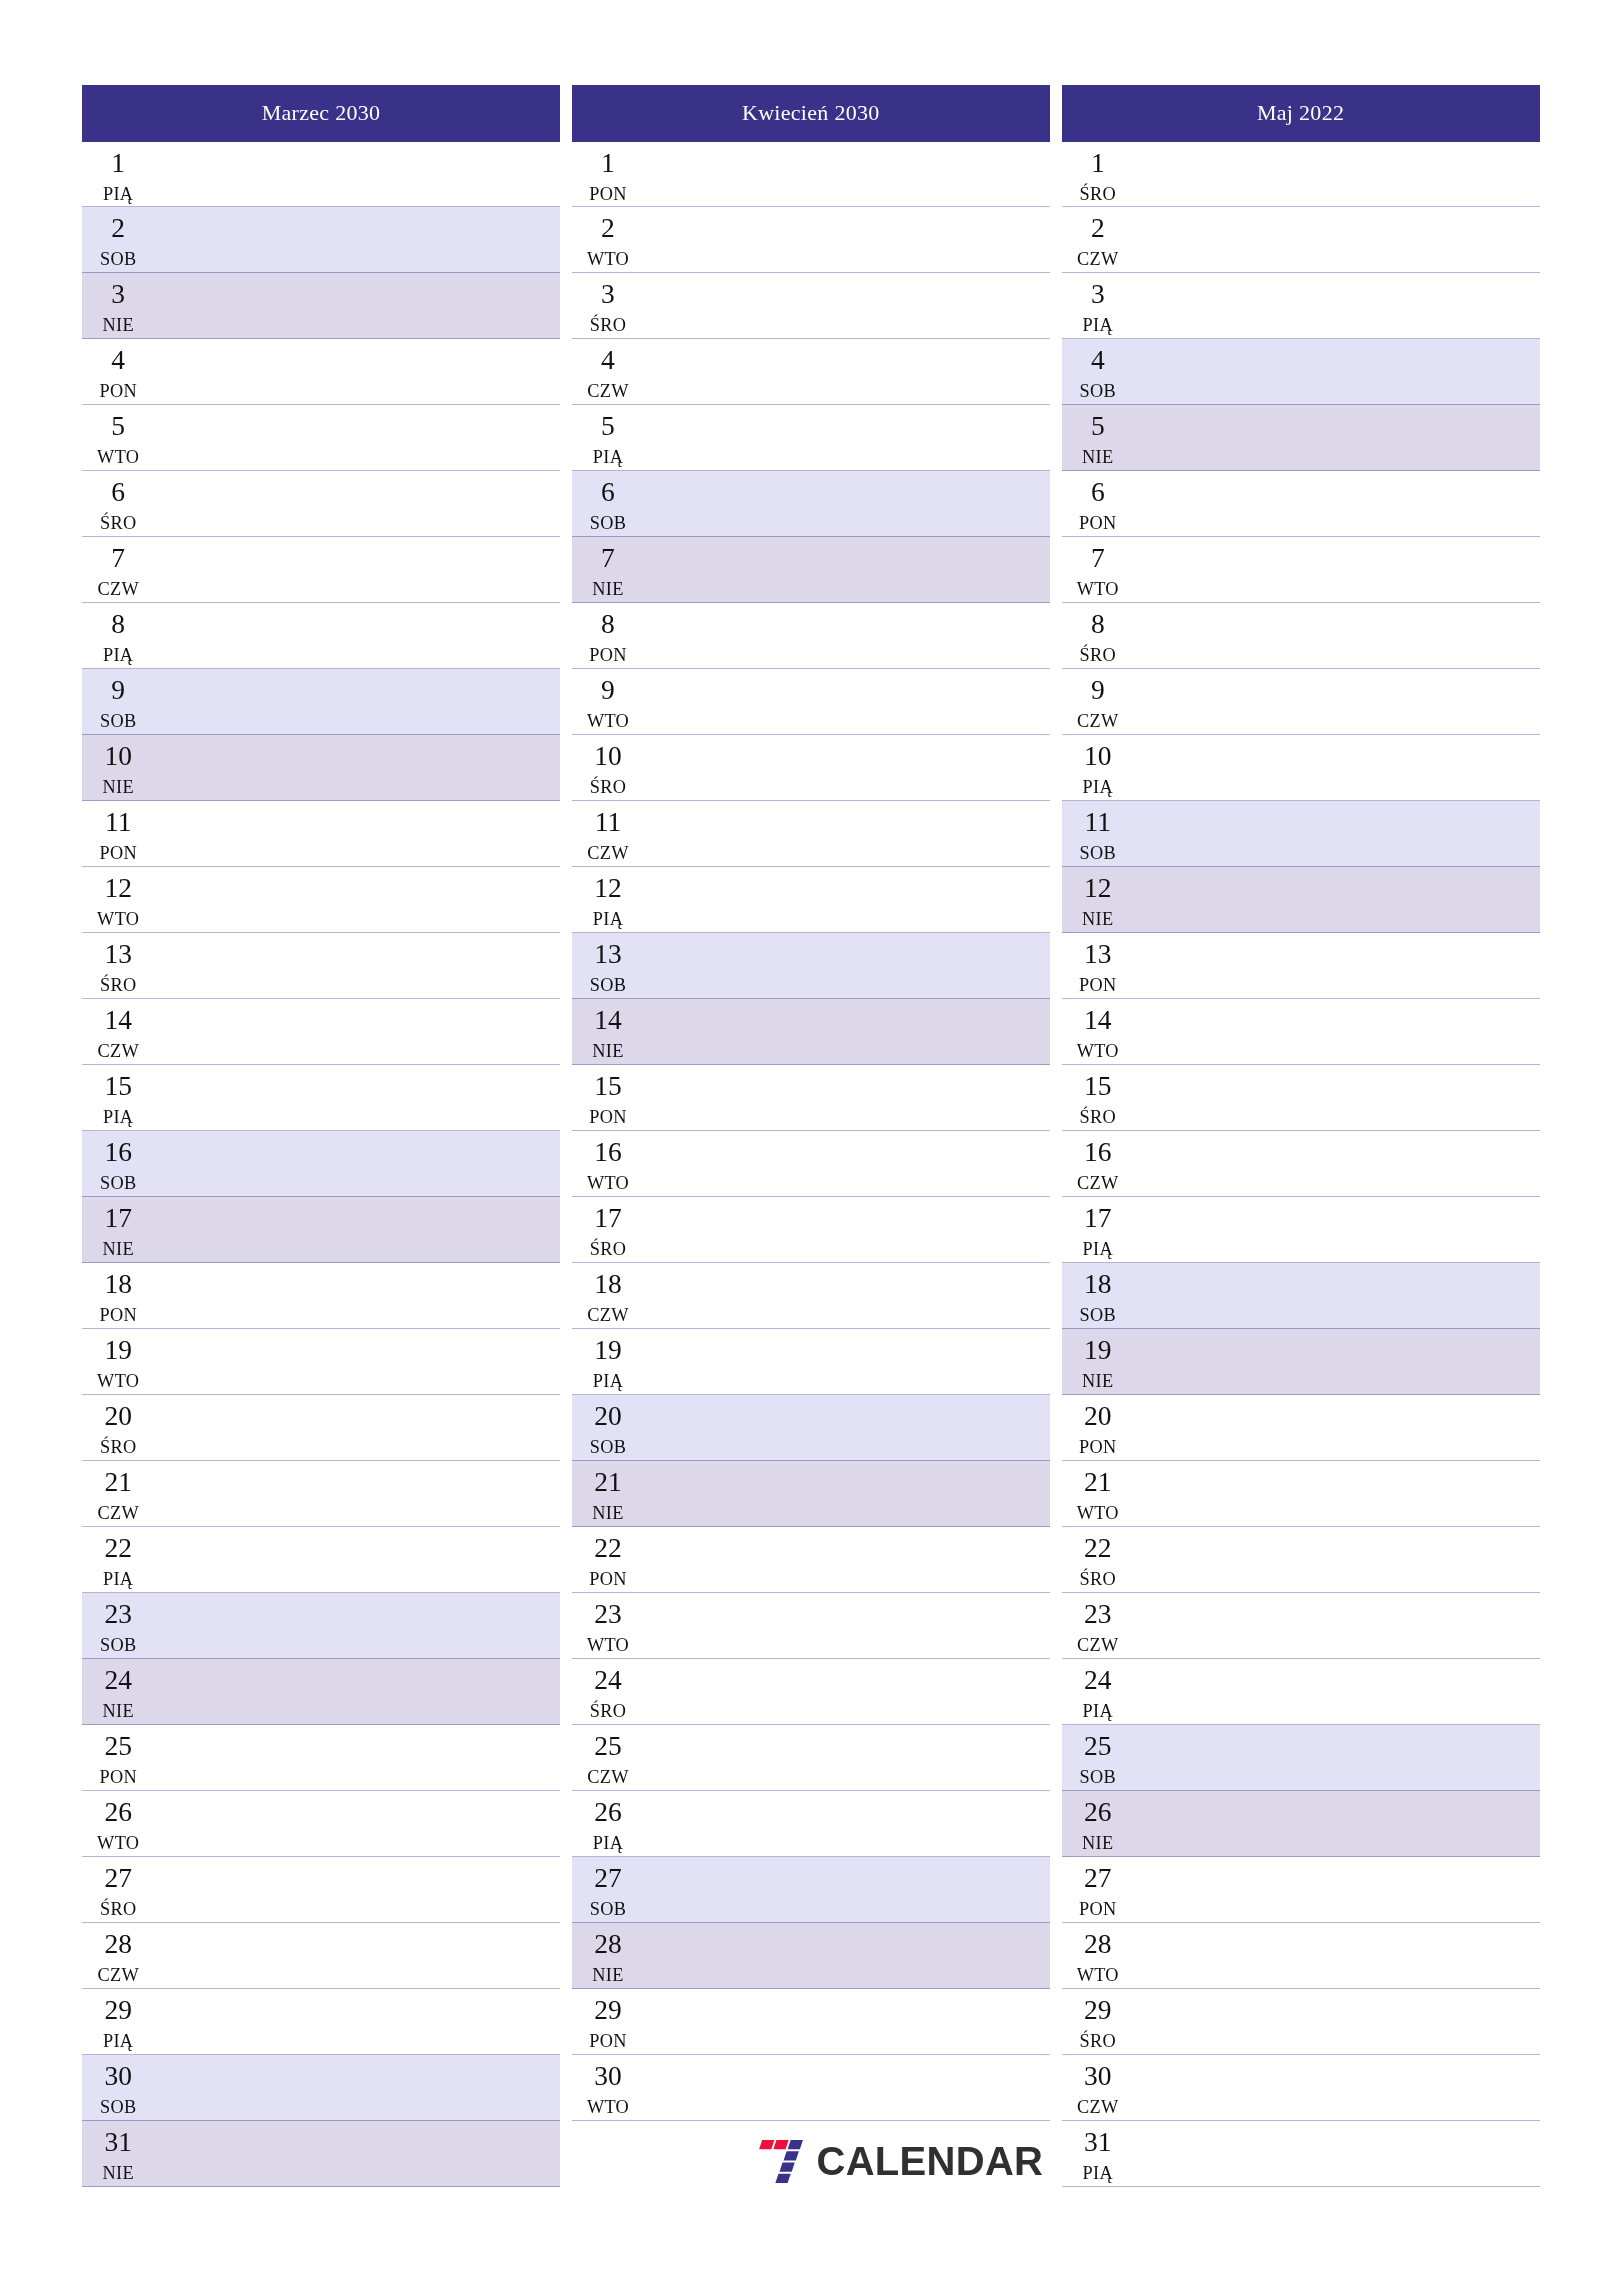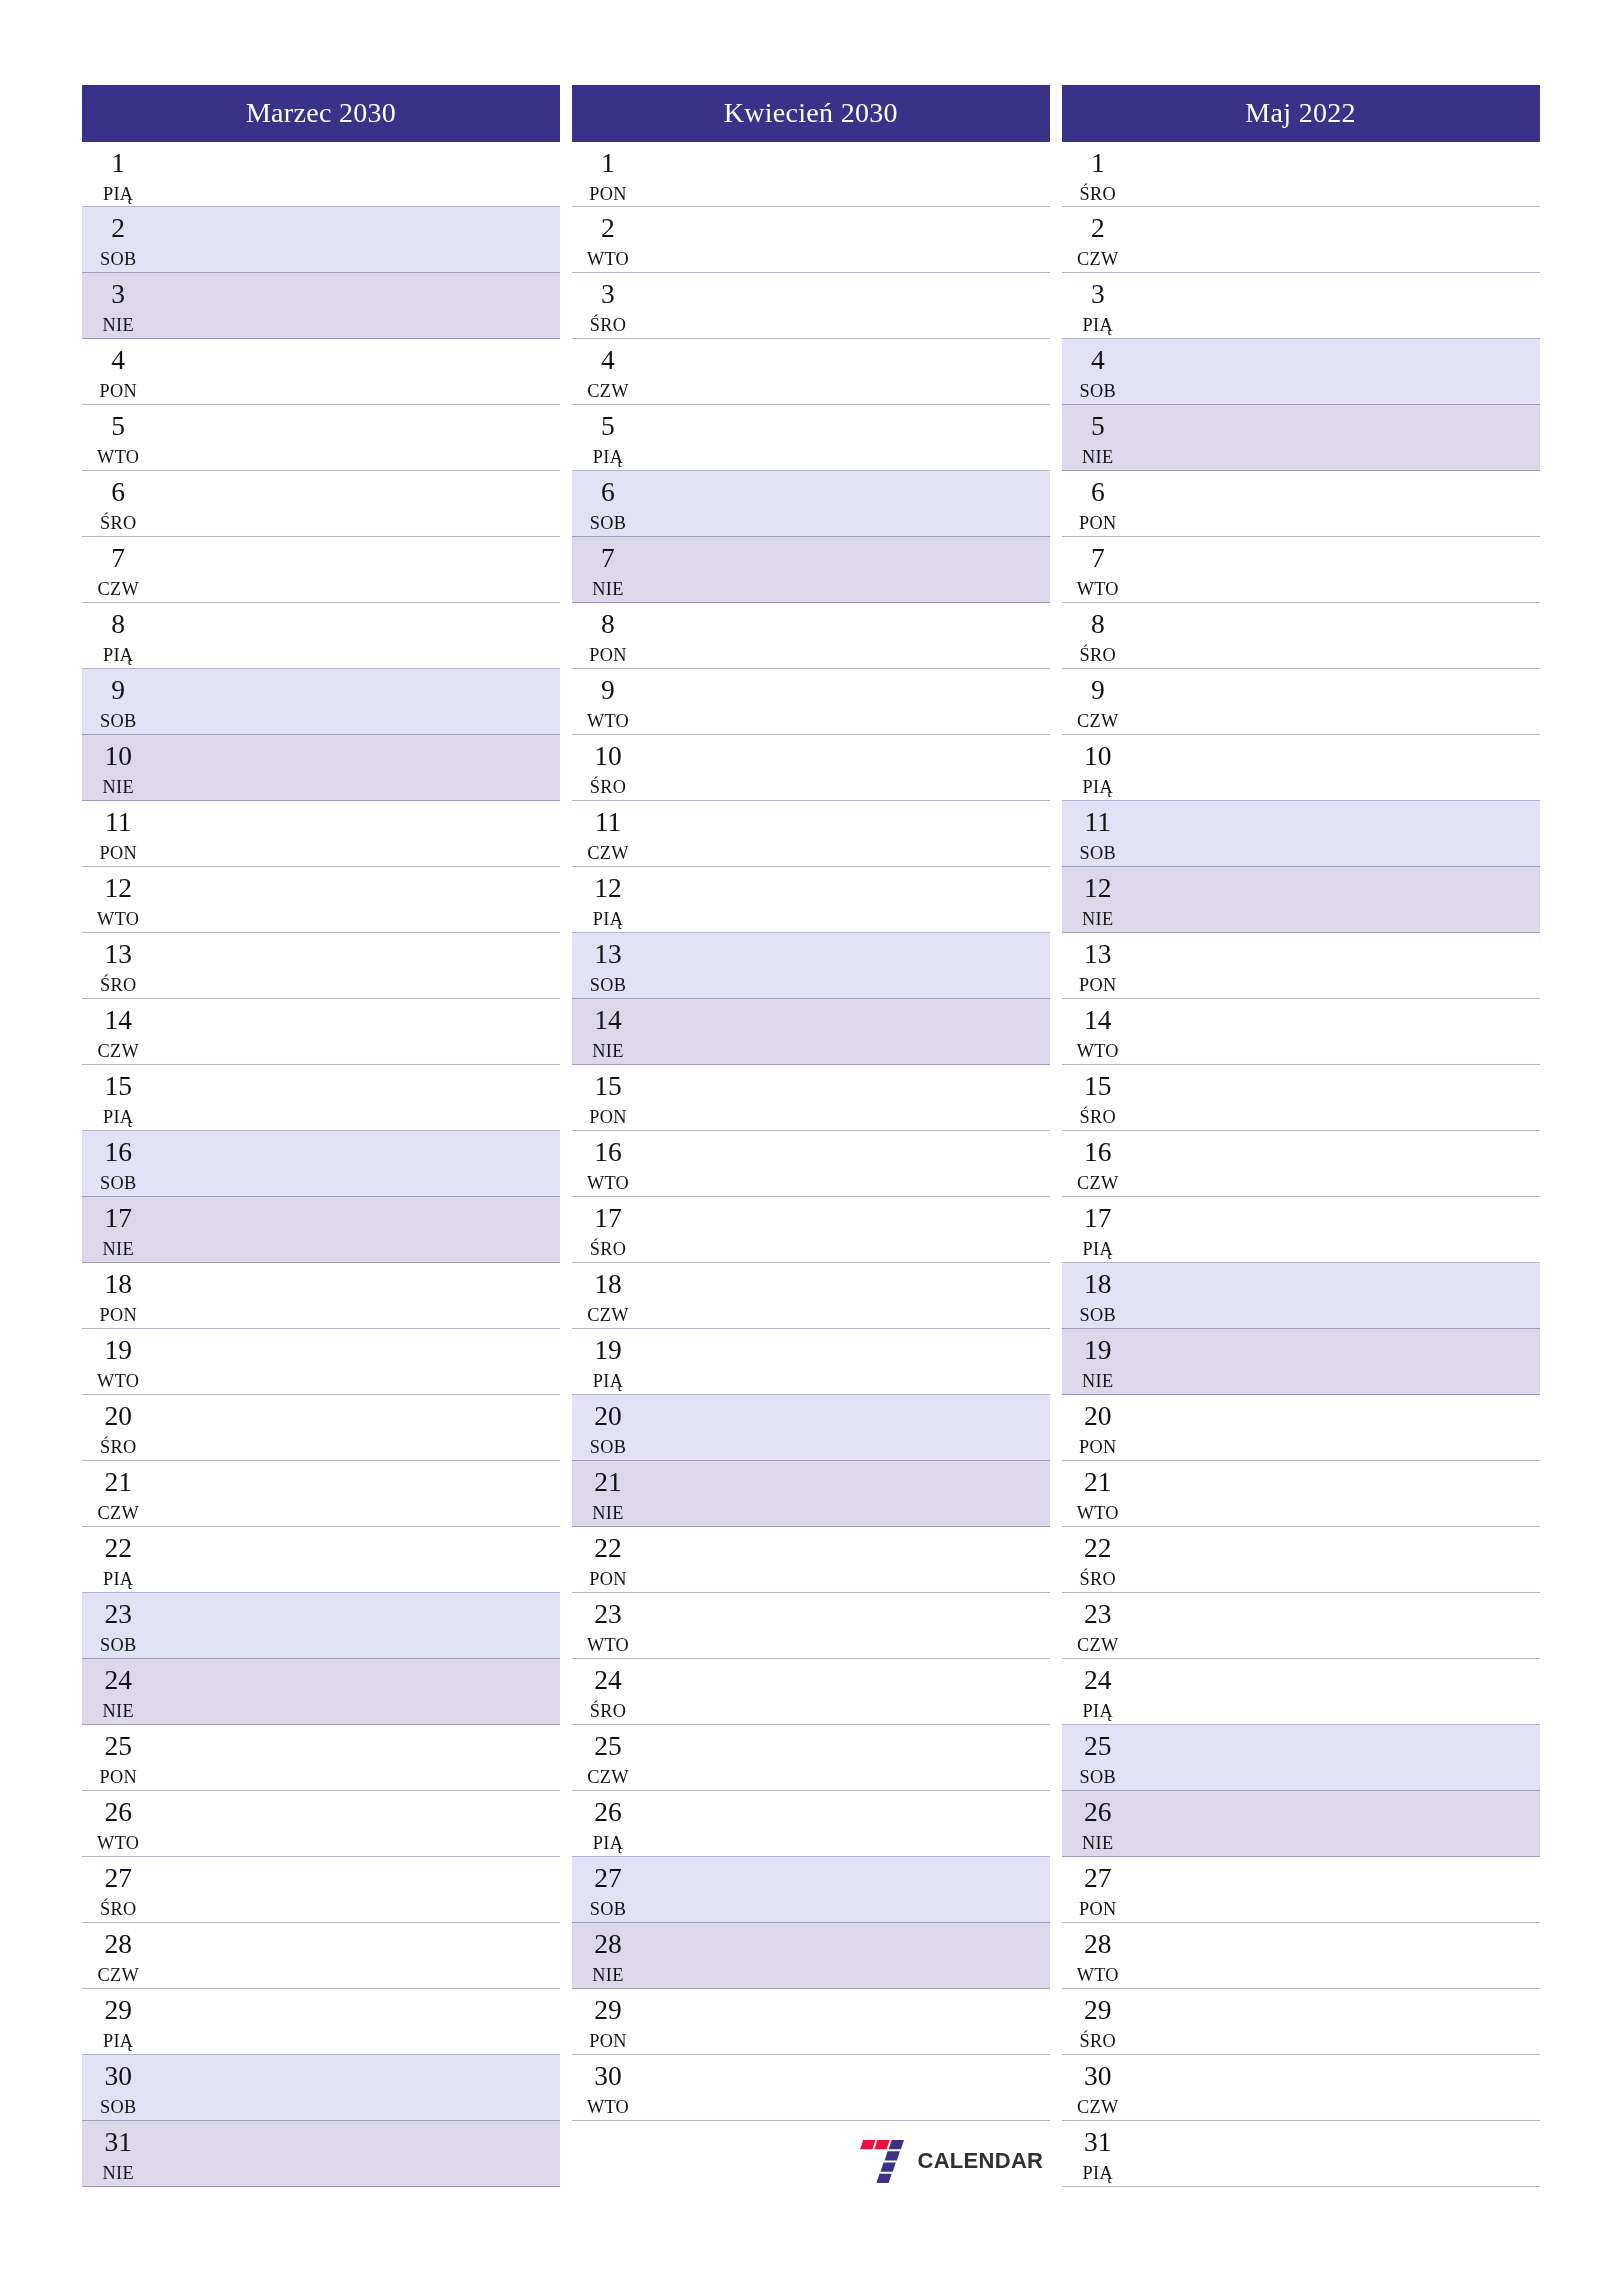--- a/index.html
+++ b/index.html
@@ -32,21 +32,21 @@
     position: relative;
   }
 
   .month-header {
     height: 56px;
     background: #3a3289;
     color: #ffffff;
     display: flex;
     align-items: center;
     justify-content: center;
-    font-size: 28px;
+    font-size: 22px;
     font-weight: normal;
     letter-spacing: 0.3px;
     line-height: 1;
     box-sizing: border-box;
   }
 
   .days-list {
     display: flex;
     flex-direction: column;
   }
@@ -105,21 +105,21 @@
     gap: 10.5px;
   }
   .logo-mark {
     width: 51px;
     height: 51px;
     display: block;
   }
   .logo-text {
     font-family: "Liberation Sans", sans-serif;
     font-weight: bold;
-    font-size: 22px;
+    font-size: 40px;
     letter-spacing: 0.3px;
     color: #303030;
     line-height: 1;
   }
 </style>
 </head>
 <body>
 
 <div id="planner">
     <div class="month-col">

